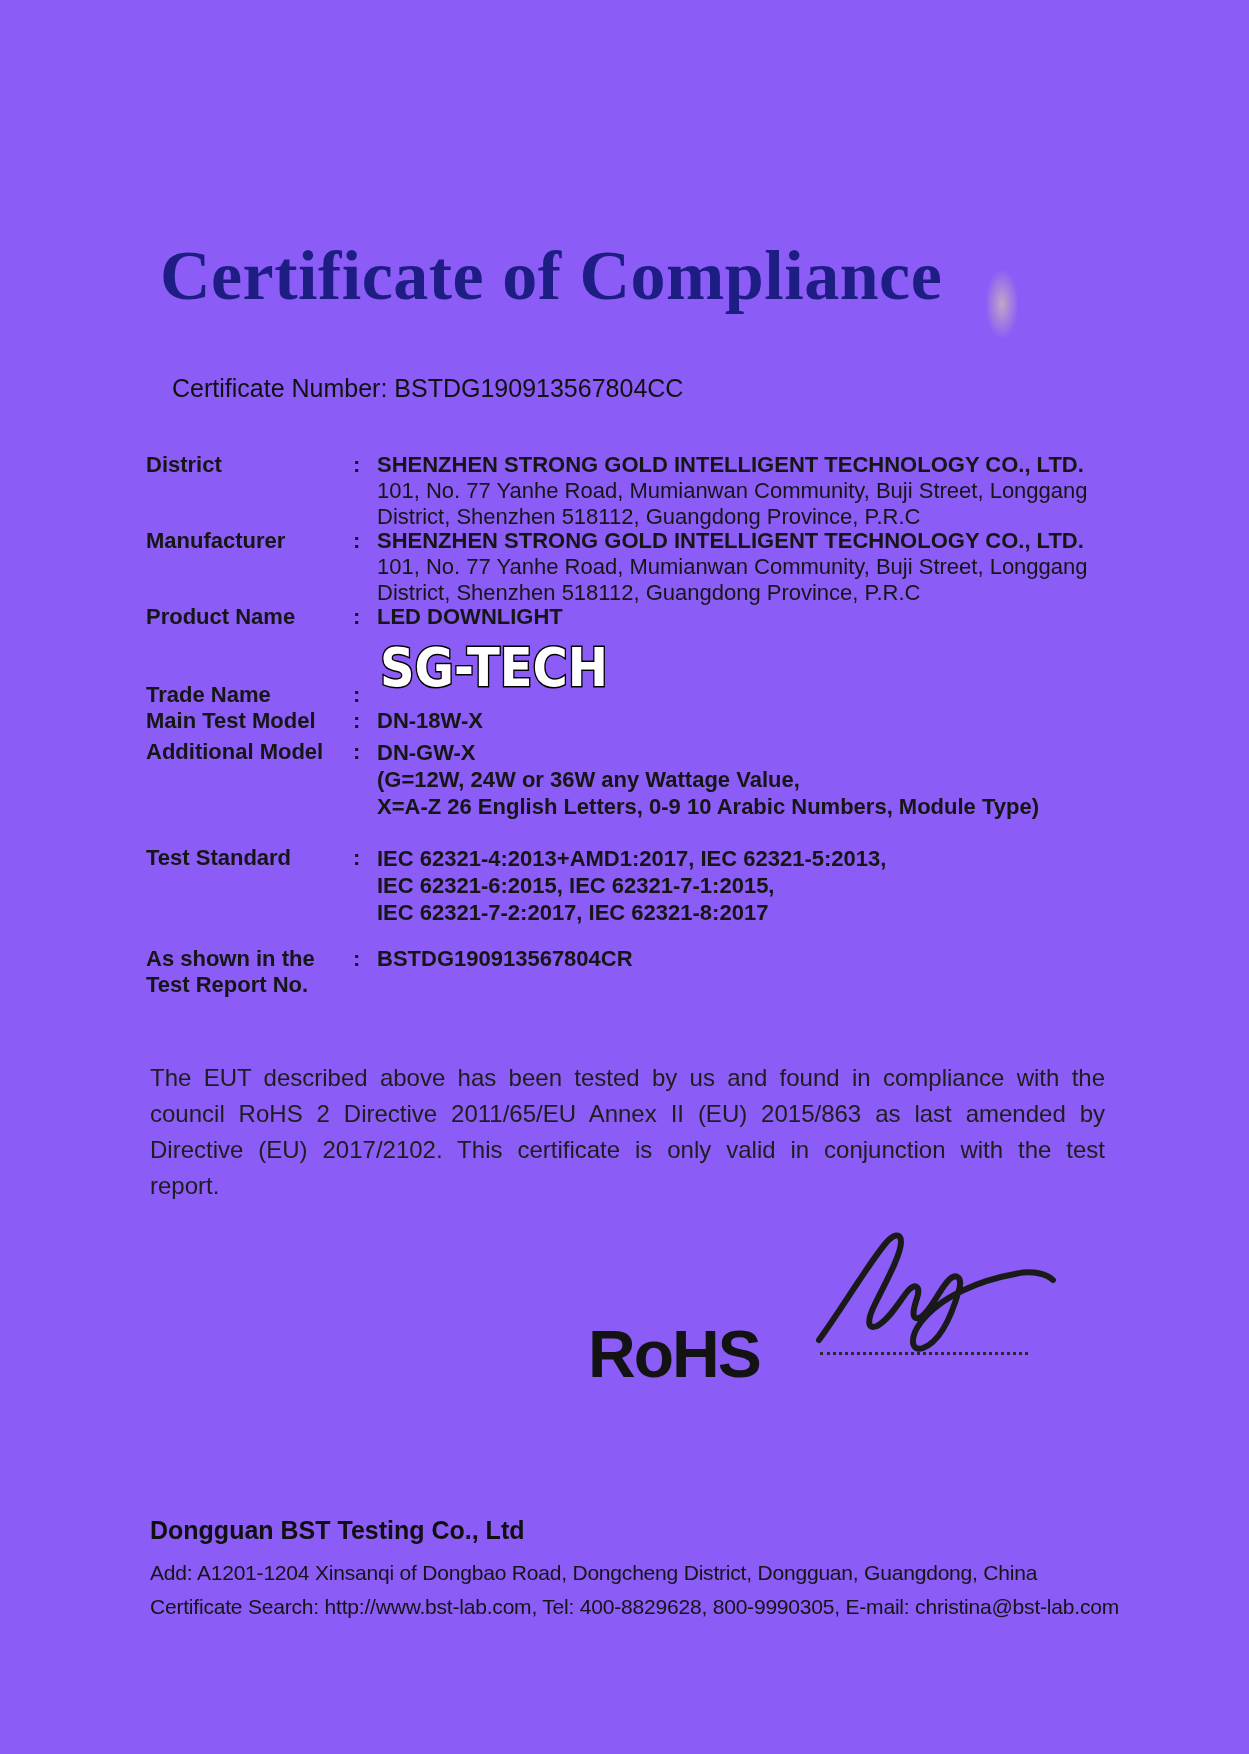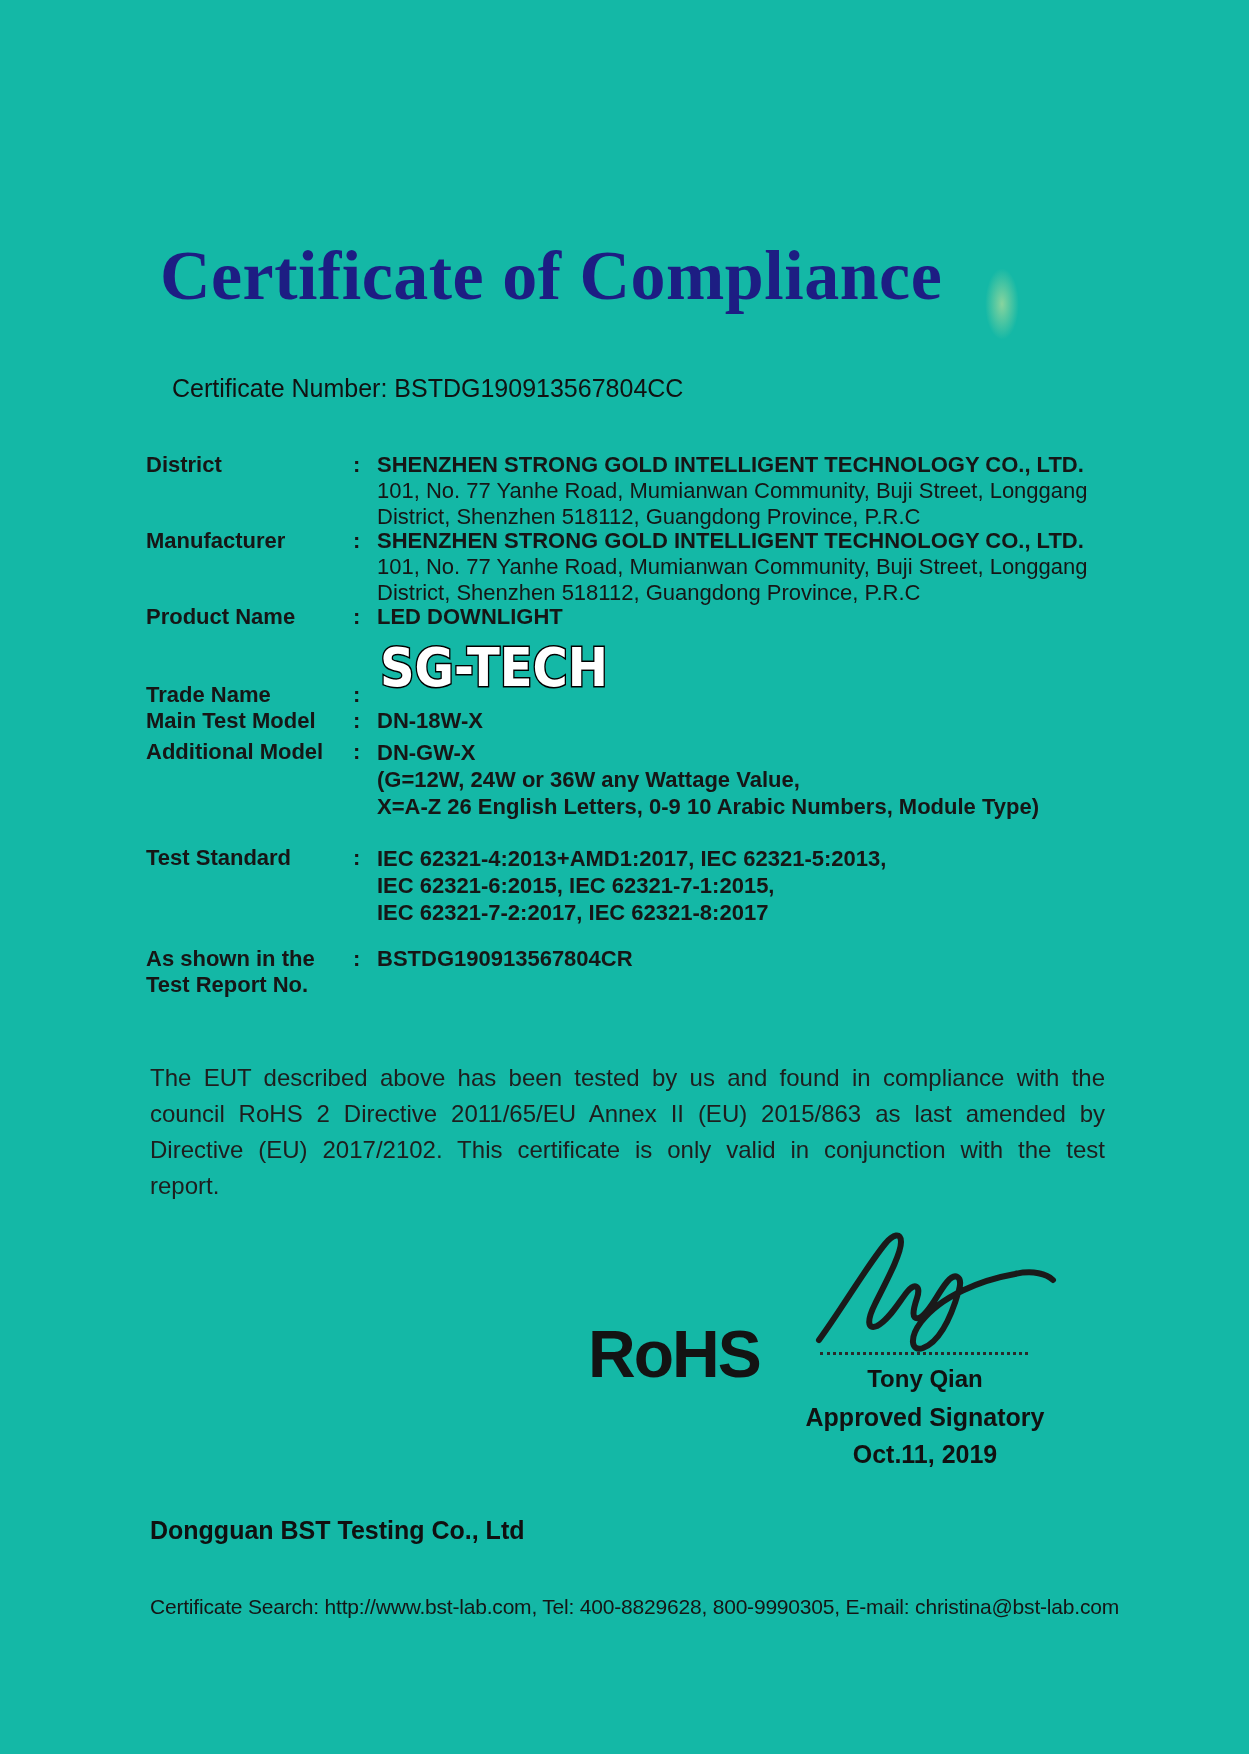--- a/index.html
+++ b/index.html
@@ -1,17 +1,17 @@
 <!DOCTYPE html>
 <html><head>
 <meta charset="utf-8">
 <style>
   html,body{margin:0;padding:0;background:#9a9a9a;}
   .page{
-    position:relative;width:1249px;height:1754px;background:#14b8a6;
+    position:relative;width:1249px;height:1754px;background:#8b5cf6;
     font-family:"Liberation Sans",sans-serif;color:#161616;overflow:hidden;
     margin:0 auto;
   }
   .title{
     position:absolute;left:160px;top:236px;white-space:nowrap;
     font-family:"Liberation Serif",serif;font-weight:bold;font-size:70px;
     color:#1d1d83;letter-spacing:0.5px;
   }
   .certnum{position:absolute;left:172px;top:374px;font-size:25px;font-weight:normal;color:#111;}
   .certnum span{display:inline;}
@@ -142,22 +142,18 @@
   <svg class="sig-svg" viewBox="0 0 260 140">
     <path d="M14 122 C36 92 62 48 80 26 C88 16 96 14 96 24 C96 36 82 62 70 86
              C62 102 62 112 72 108 C84 102 94 84 102 74 C110 64 116 68 112 80
              C108 92 106 102 114 100 C124 96 132 76 142 64 C150 54 158 58 154 72
              C146 100 134 124 118 130 C106 134 104 120 116 104 C136 78 176 62 210 56
              C228 52 242 56 248 62" fill="none" stroke="#1a1a1a" stroke-width="6" stroke-linecap="round"></path>
   </svg>
 
   <div class="dotline"></div>
 
-  <div class="sigblock">
-    <div class="signame">Tony Qian</div>
-    <div class="sigtitle">Approved Signatory</div>
-    <div class="sigdate">Oct.11, 2019</div>
-  </div>
 
   <div class="f-company">Dongguan BST Testing Co., Ltd</div>
+  <div class="f-addr">Add: A1201-1204 Xinsanqi of Dongbao Road, Dongcheng District, Dongguan, Guangdong, China</div>
   <div class="f-search">Certificate Search: http://www.bst-lab.com, Tel: 400-8829628, 800-9990305, E-mail: christina@bst-lab.com</div>
 
 </div>
 
 </body></html>

